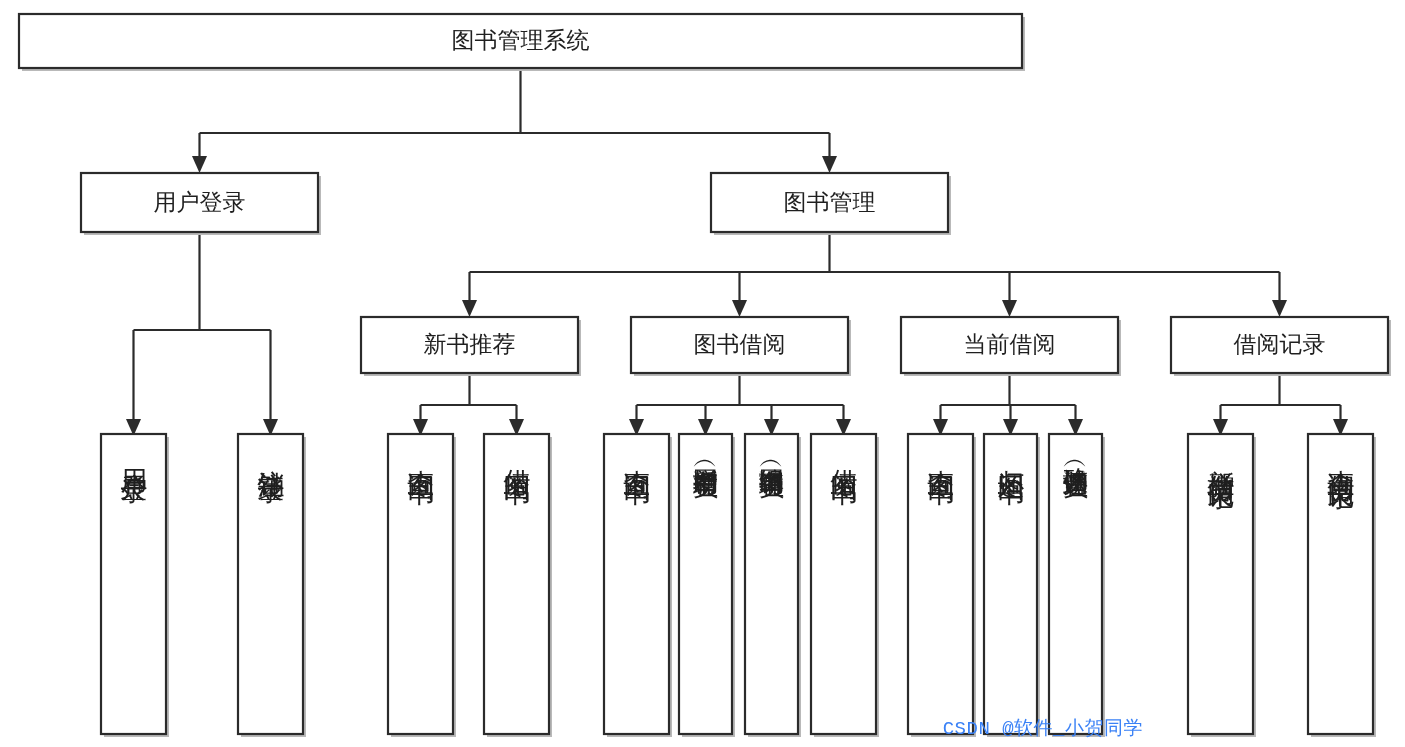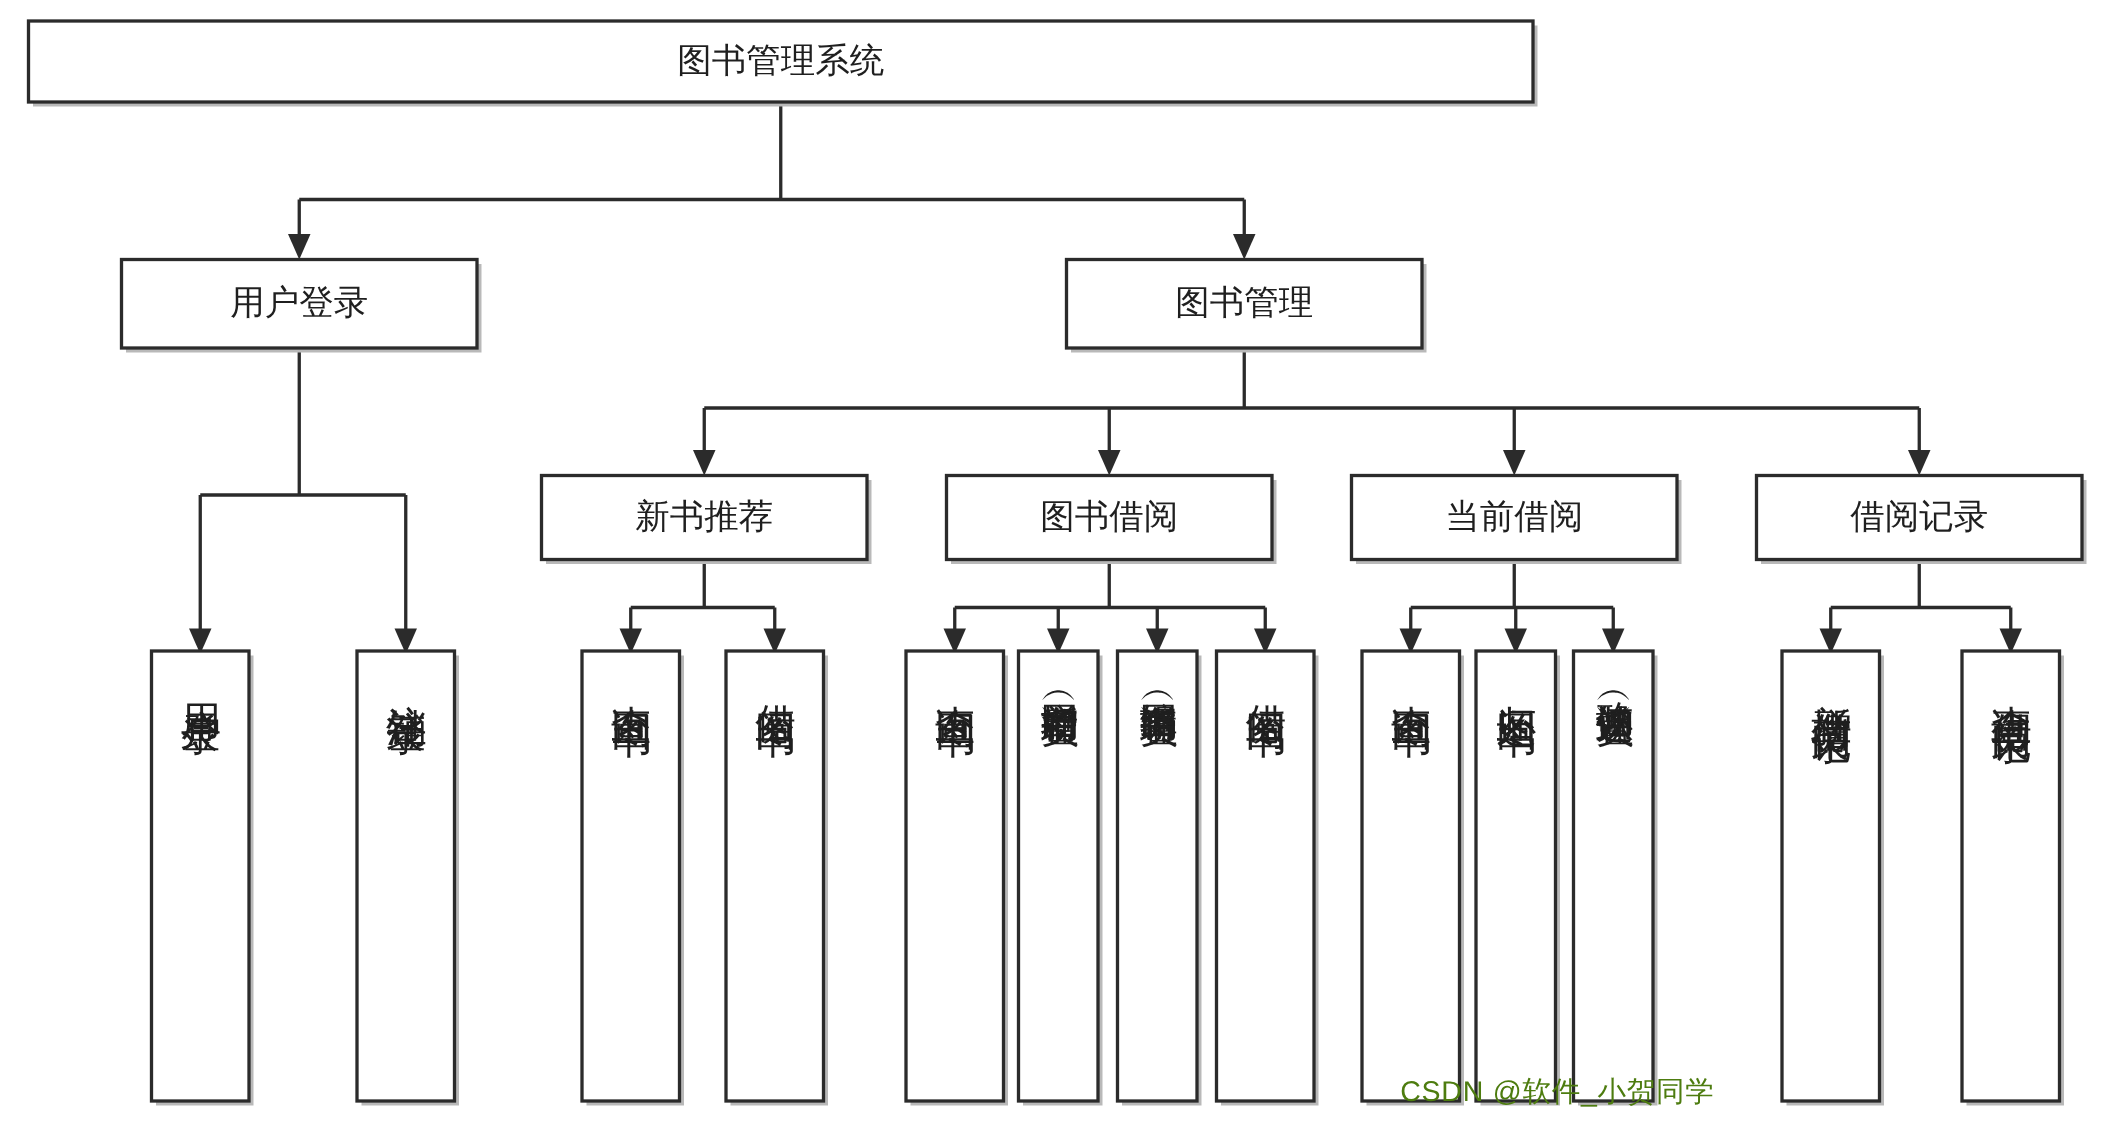--- a/index.html
+++ b/index.html
@@ -68,23 +68,23 @@
     font-size: 27px;
     line-height: 1.0;
     letter-spacing: 3px;
     color: #1f1f1f;
     white-space: nowrap;
   }
   .watermark {
     position: absolute;
     right: 10px;
     bottom: 6px;
-    font-family: Liberation Sans, sans-serif;
+    font-family: Liberation Mono, monospace;
     font-size: 19px;
-    color: #4d7c0f;
+    color: #3b82f6;
     letter-spacing: 0.5px;
     white-space: nowrap;
     user-select: none;
   }
 </style>
 </head>
 <body>
 
 <div id="diagram-root">
 

